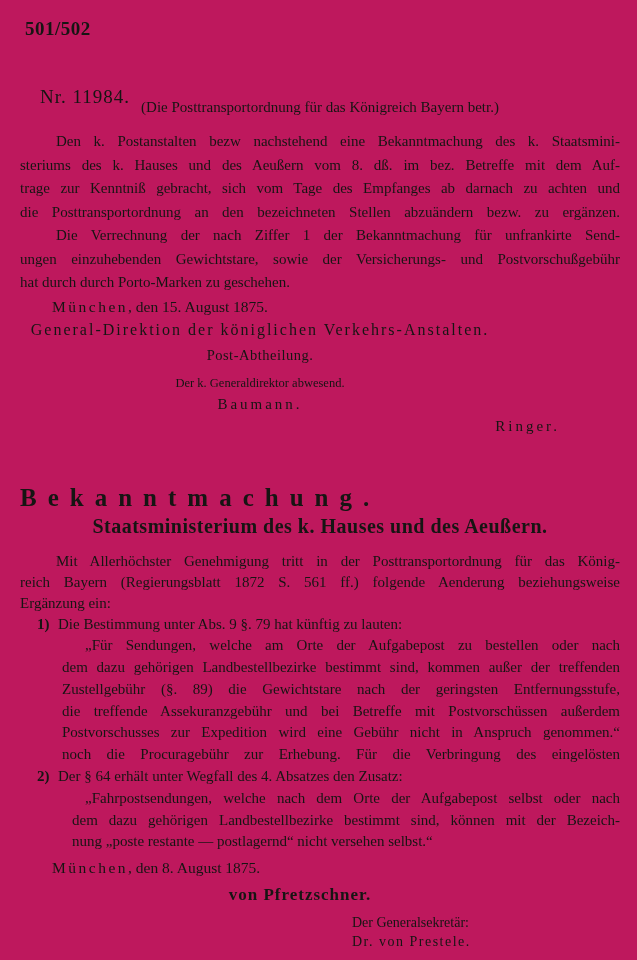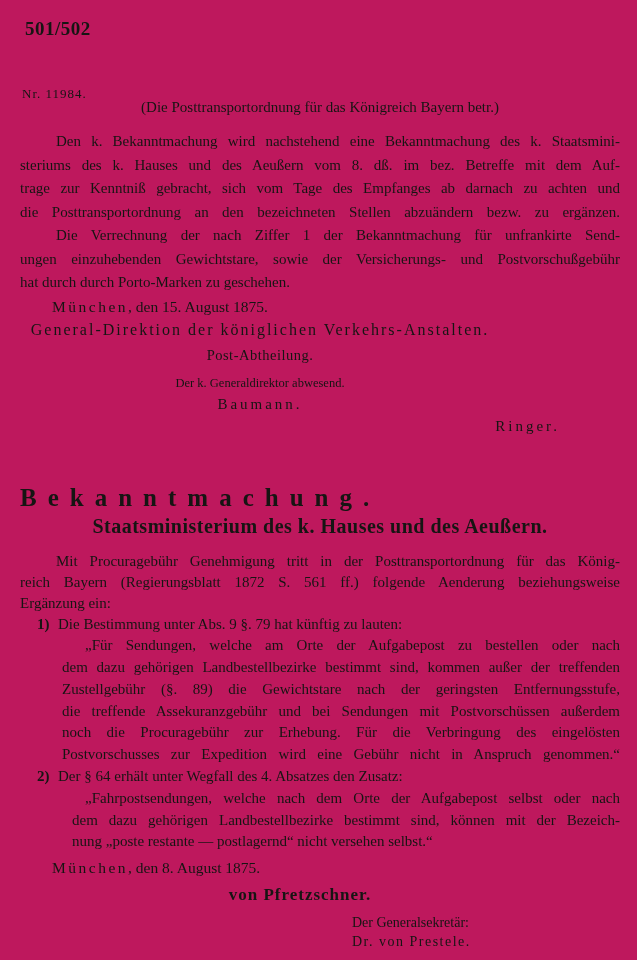--- a/index.html
+++ b/index.html
@@ -17,21 +17,21 @@
     padding:18px 17px 0 20px;
     background:#be185d;
   }
   
   .pageno{
     font-size:19px;font-weight:bold;letter-spacing:0.5px;
     margin-left:5px;
   }
   
   .docrow{position:relative;margin-top:46px;height:36px;}
-  .docnum{position:absolute;left:2px;top:0;font-size:13px;letter-spacing:1px;}
+  .docnum{position:absolute;left:20px;top:0;font-size:19px;letter-spacing:1px;}
   .subject{text-align:center;padding-top:13px;font-size:15px;}
   
   .para{margin-top:8px;}
   .ln{
     font-size:15px;line-height:23.5px;
     text-align:justify;text-align-last:justify;
     white-space:normal;
   }
   .ln.end{text-align:left;text-align-last:left;}
   .ind{text-indent:36px;}
@@ -77,21 +77,21 @@
 <div class="page">
 
   <div class="pageno">501/502</div>
 
   <div class="docrow">
     <span class="docnum">Nr. 11984.</span>
     <div class="subject">(Die Posttransportordnung für das Königreich Bayern betr.)</div>
   </div>
 
   <div class="para">
-    <div class="ln ind">Den k. Bekanntmachung wird nachstehend eine Bekanntmachung des k. Staatsmini-</div>
+    <div class="ln ind">Den k. Postanstalten bezw nachstehend eine Bekanntmachung des k. Staatsmini-</div>
     <div class="ln">steriums des k. Hauses und des Aeußern vom 8. dß. im bez. Betreffe mit dem Auf-</div>
     <div class="ln">trage zur Kenntniß gebracht, sich vom Tage des Empfanges ab darnach zu achten und</div>
     <div class="ln">die Posttransportordnung an den bezeichneten Stellen abzuändern bezw. zu ergänzen.</div>
   </div>
 
   <div class="para" style="margin-top:0;">
     <div class="ln ind">Die Verrechnung der nach Ziffer 1 der Bekanntmachung für unfrankirte Send-</div>
     <div class="ln">ungen einzuhebenden Gewichtstare, sowie der Versicherungs- und Postvorschußgebühr</div>
     <div class="ln end">hat durch durch Porto-Marken zu geschehen.</div>
   </div>
@@ -105,35 +105,35 @@
     <div class="sig-dept">Post-Abtheilung.</div>
     <div class="sig-absent">Der k. Generaldirektor abwesend.</div>
     <div class="sig-name1">Baumann.</div>
   </div>
   <div class="sig-name2">Ringer.</div>
 
   <div class="h-bek">Bekanntmachung.</div>
   <div class="h-staats">Staatsministerium des k. Hauses und des Aeußern.</div>
 
   <div class="para intro">
-    <div class="ln ind">Mit Procuragebühr Genehmigung tritt in der Posttransportordnung für das König-</div>
+    <div class="ln ind">Mit Allerhöchster Genehmigung tritt in der Posttransportordnung für das König-</div>
     <div class="ln">reich Bayern (Regierungsblatt 1872 S. 561 ff.) folgende Aenderung beziehungsweise</div>
     <div class="ln end">Ergänzung ein:</div>
   </div>
 
   <div class="item">
     <span class="num">1)</span>
     <div class="ln end">Die Bestimmung unter Abs. 9 §. 79 hat künftig zu lauten:</div>
     <div class="q1">
       <div class="ln first">„Für Sendungen, welche am Orte der Aufgabepost zu bestellen oder nach</div>
       <div class="ln">dem dazu gehörigen Landbestellbezirke bestimmt sind, kommen außer der treffenden</div>
       <div class="ln">Zustellgebühr (§. 89) die Gewichtstare nach der geringsten Entfernungsstufe,</div>
-      <div class="ln">die treffende Assekuranzgebühr und bei Sendungen mit Postvorschüssen außerdem</div>
+      <div class="ln">die treffende Assekuranzgebühr und bei Betreffe mit Postvorschüssen außerdem</div>
+      <div class="ln">Postvorschusses zur Expedition wird eine Gebühr nicht in Anspruch genommen.“</div>
       <div class="ln">noch die Procuragebühr zur Erhebung.  Für die Verbringung des eingelösten</div>
-      <div class="ln">Postvorschusses zur Expedition wird eine Gebühr nicht in Anspruch genommen.“</div>
     </div>
   </div>
 
   <div class="item">
     <span class="num">2)</span>
     <div class="ln end">Der § 64 erhält unter Wegfall des 4. Absatzes den Zusatz:</div>
     <div class="q2">
       <div class="ln first">„Fahrpostsendungen, welche nach dem Orte der Aufgabepost selbst oder nach</div>
       <div class="ln">dem dazu gehörigen Landbestellbezirke bestimmt sind, können mit der Bezeich-</div>
       <div class="ln end">nung „poste restante — postlagernd“ nicht versehen selbst.“</div>

